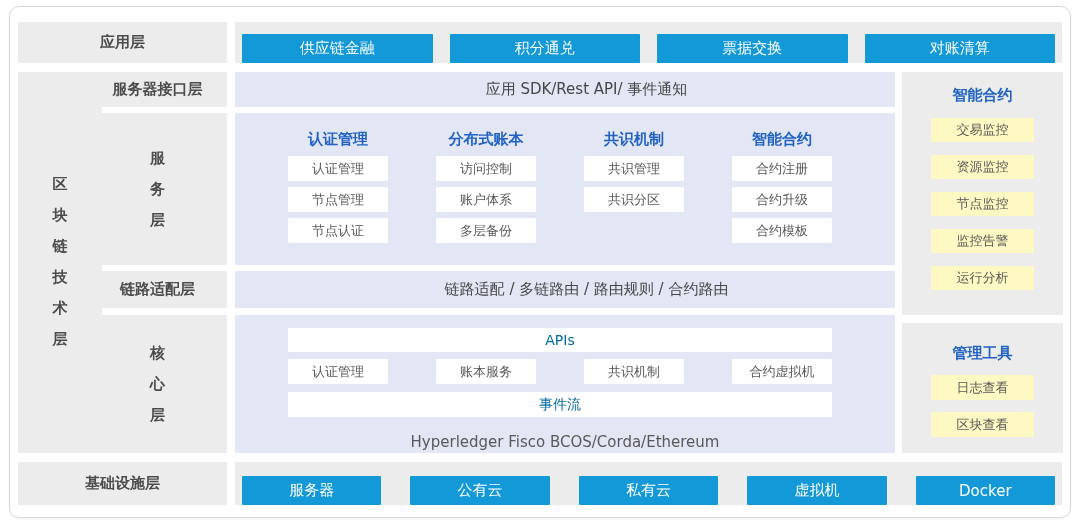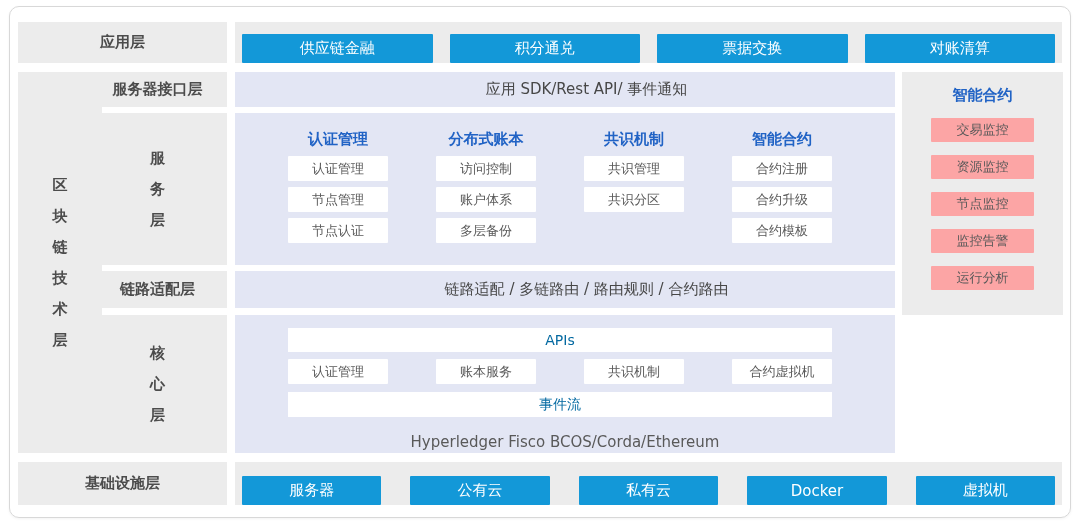--- a/index.html
+++ b/index.html
@@ -20,21 +20,21 @@
          color:#474747; font-size:15px; }
 
   .strip { position:absolute; display:flex; align-items:flex-end; }
   .top-strip   { left:235px; top:22px;  width:827px; height:41px; padding:0 7px; gap:17px; }
   .bottom-strip{ left:235px; top:462px; width:827px; height:43px; padding:0 7px; gap:29px; }
   .btn { flex:1; height:29px; background:#1398d8; color:#fff; font-size:15px;
          display:flex; align-items:center; justify-content:center; border-radius:1px; }
 
   
   .app-label   { left:18px; top:22px;  width:209px; height:41px; }
-  .tech-label  { left:18px; top:72px;  width:84px;  height:381px; }
+  .tech-label  { left:18px; top:72px;  width:84px;  height:381px;font-family:Liberation Mono, monospace; }
   .if-label    { left:88px; top:72px;  width:139px; height:35px; }
   .svc-label   { left:88px; top:113px; width:139px; height:152px; }
   .link-label  { left:88px; top:271px; width:139px; height:37px; }
   .core-label  { left:88px; top:315px; width:139px; height:138px;align-items:center; }
   .infra-label { left:18px; top:462px; width:209px; height:43px; }
 
   
   .if-bar   { left:235px; top:72px;  width:660px; height:35px; }
   .link-bar { left:235px; top:271px; width:660px; height:37px; }
 
@@ -58,21 +58,21 @@
   .platforms { position:absolute; left:0; top:118px; width:100%; text-align:center;
                color:#595959; font-size:15px; }
 
   .side-panel { position:absolute; left:902px; width:161px; background:#ececec;
                 display:flex; flex-direction:column; align-items:center; }
   .monitor-panel { top:72px;  height:243px; }
   .tools-panel   { top:323px; height:130px; }
   .side-header { color:#2163c5; font-size:15px; font-weight:700; height:20px; line-height:20px; }
   .monitor-panel .side-header { margin-top:13px; }
   .tools-panel  .side-header { margin-top:20px; }
-  .side-chip { width:103px; height:24px; margin-top:13px; background:#fca5a5; color:#595959;
+  .side-chip { width:103px; height:24px; margin-top:13px; background:#fef9c3; color:#595959;
                font-size:13px; display:flex; align-items:center; justify-content:center; border-radius:1px; }
   .tools-panel .side-chip { height:25px; margin-top:12px; }
   .tools-panel .side-chip:first-of-type { margin-top:13px; }
 </style>
 </head>
 <body>
 
 <div class="canvas">
   <div class="card"></div>
 
@@ -150,24 +150,29 @@
 
   <div class="side-panel monitor-panel">
     <div class="side-header">智能合约</div>
     <div class="side-chip">交易监控</div>
     <div class="side-chip">资源监控</div>
     <div class="side-chip">节点监控</div>
     <div class="side-chip">监控告警</div>
     <div class="side-chip">运行分析</div>
   </div>
 
+  <div class="side-panel tools-panel">
+    <div class="side-header">管理工具</div>
+    <div class="side-chip">日志查看</div>
+    <div class="side-chip">区块查看</div>
+  </div>
 
   <div class="label-box gray infra-label">
     <span>基础设施层</span>
   </div>
   <div class="strip gray bottom-strip">
     <div class="btn">服务器</div>
     <div class="btn">公有云</div>
     <div class="btn">私有云</div>
+    <div class="btn">虚拟机</div>
     <div class="btn">Docker</div>
-    <div class="btn">虚拟机</div>
   </div>
 </div>
 
 </body></html>

